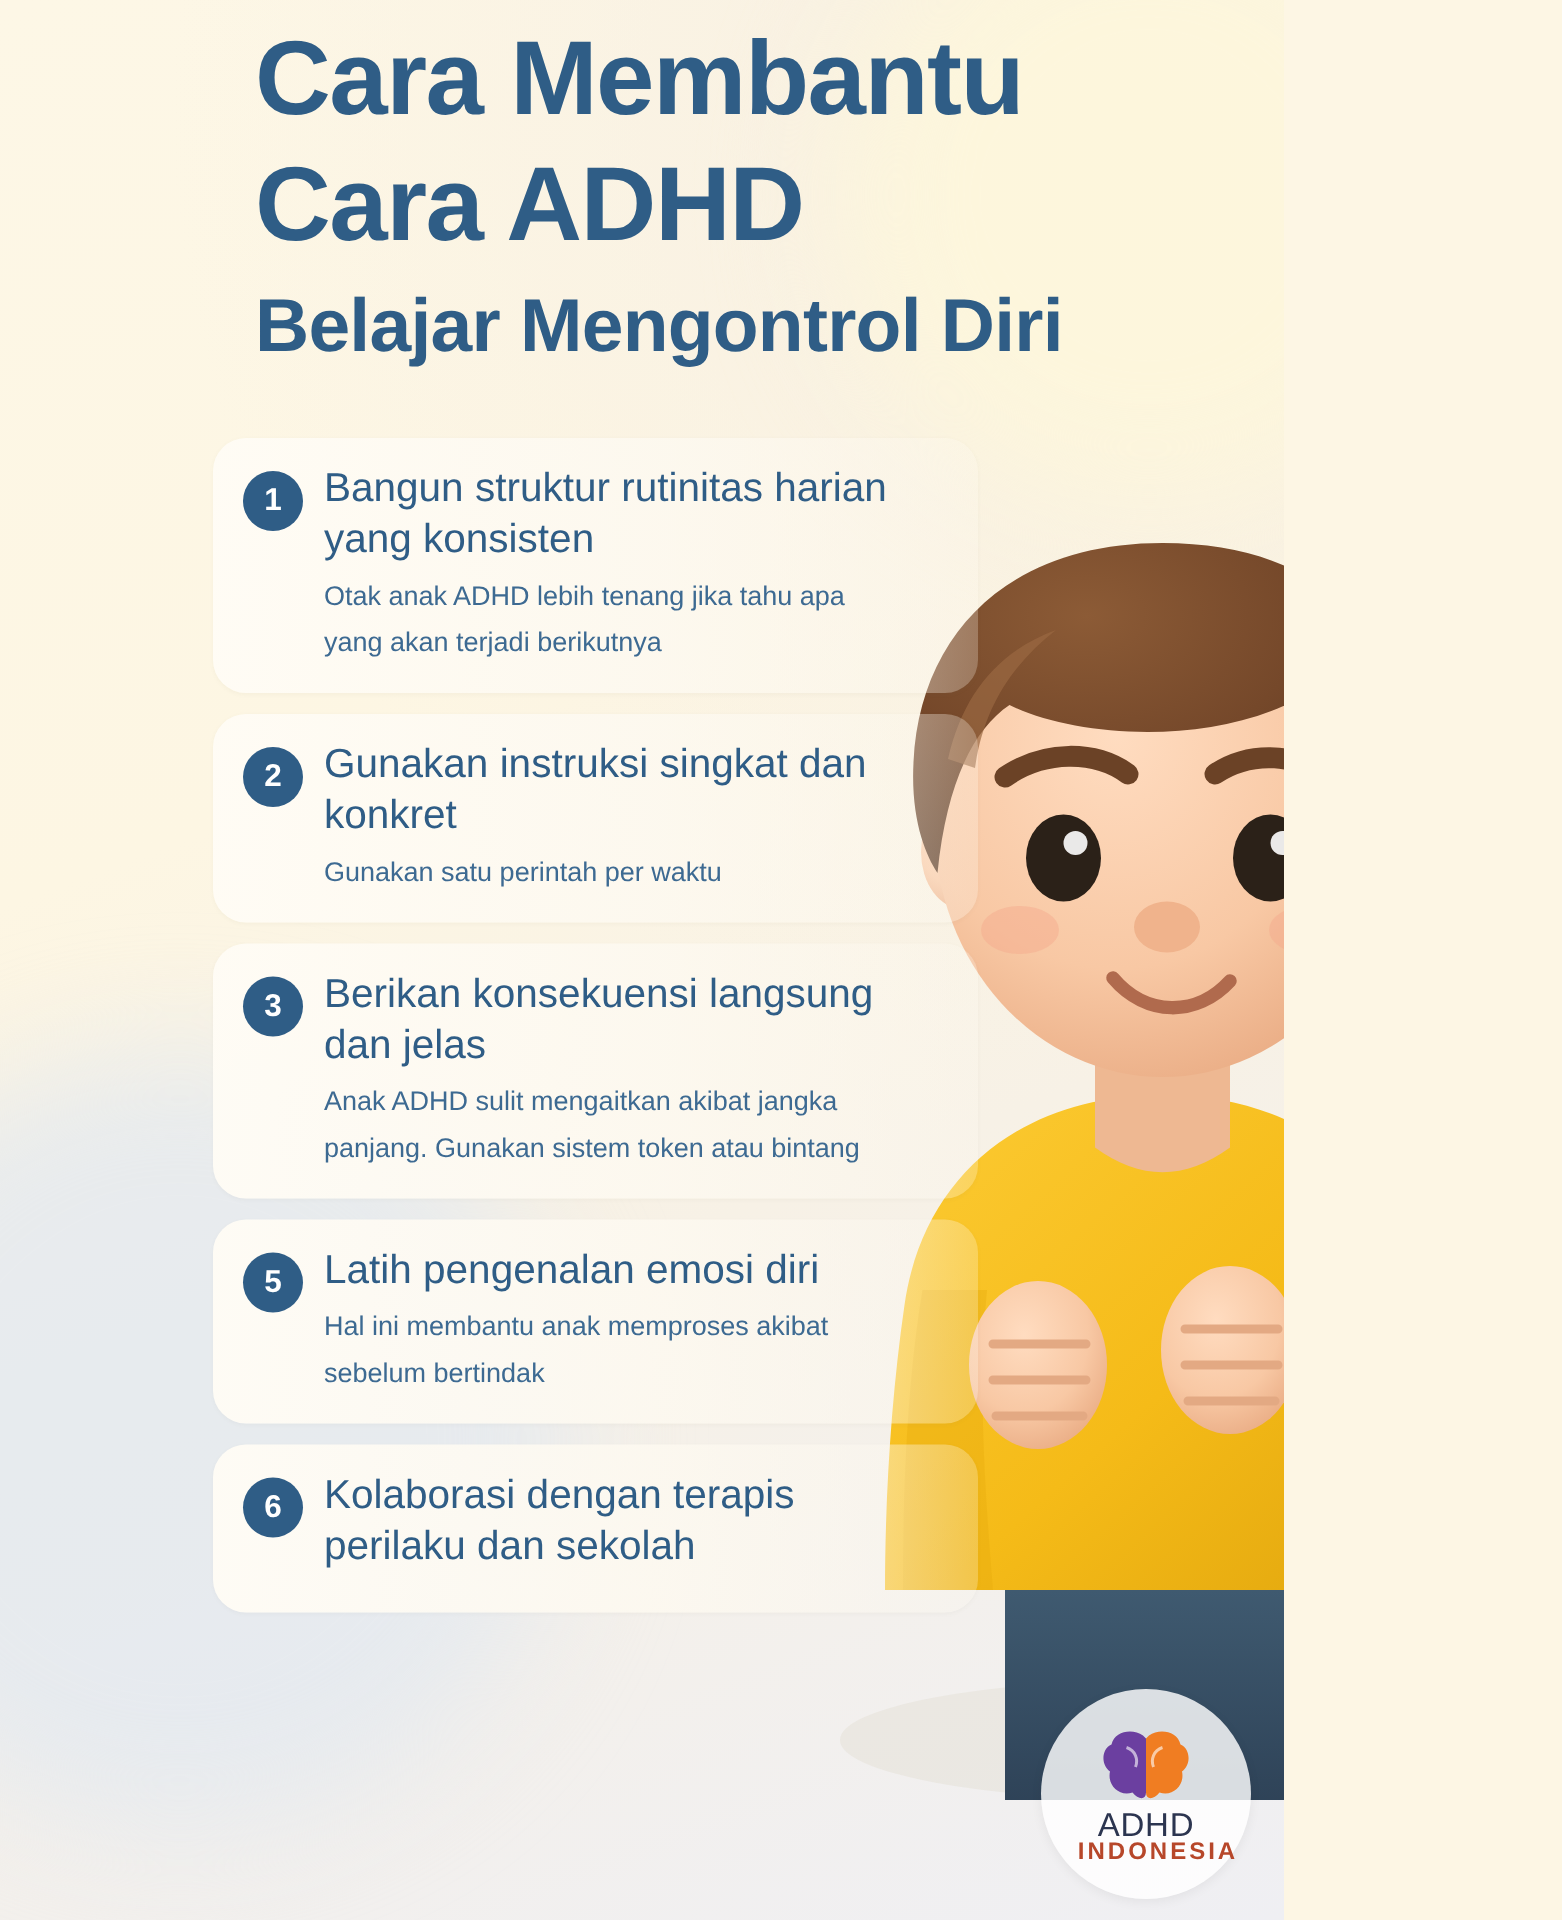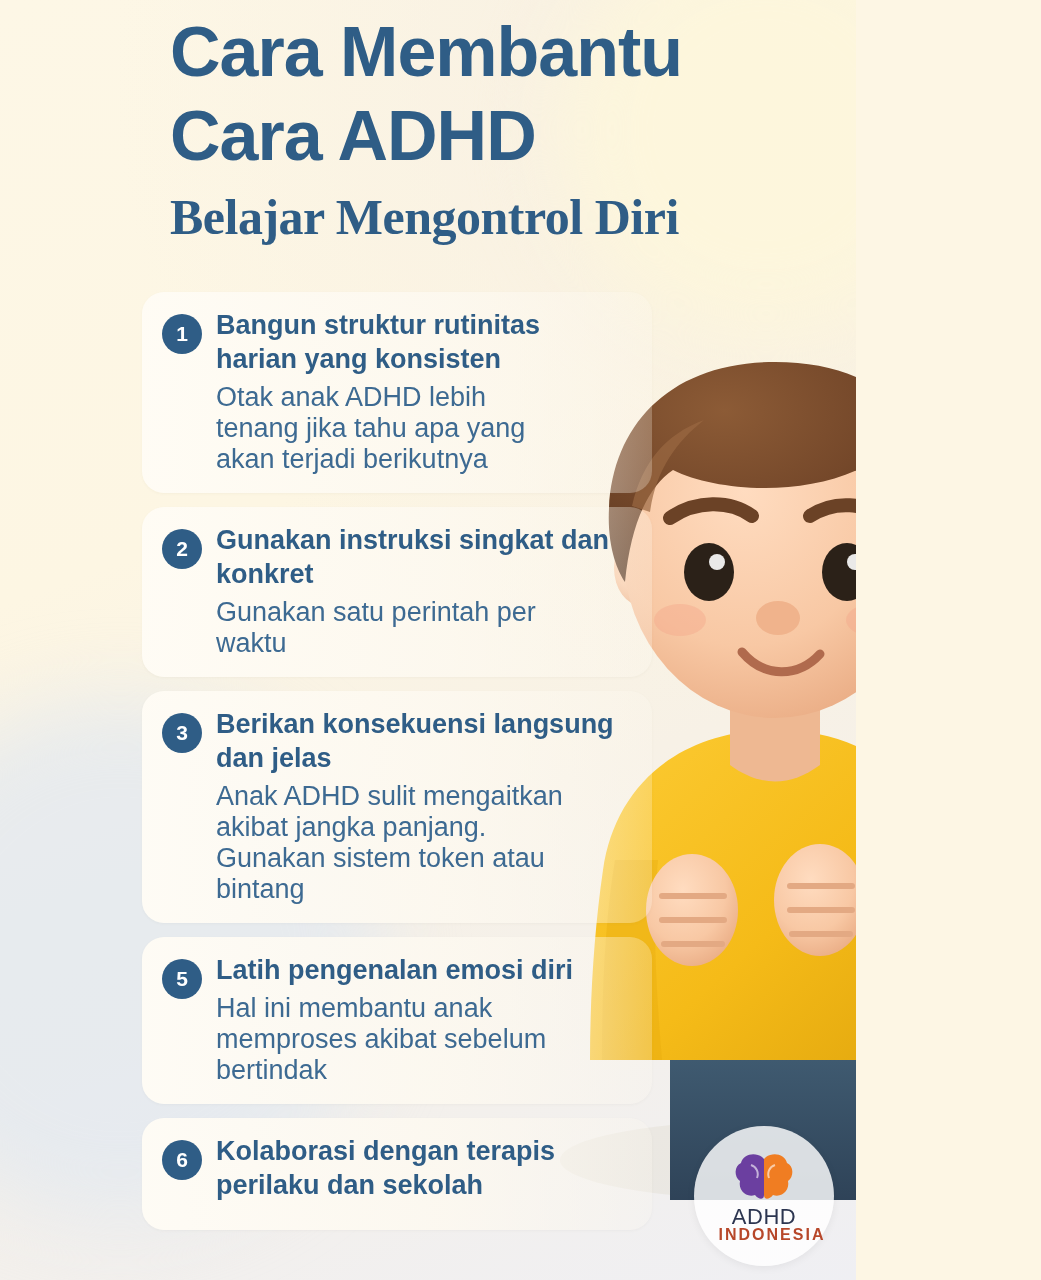--- a/index.html
+++ b/index.html
@@ -54,21 +54,20 @@
     color: #2f5d86;
     letter-spacing: -1px;
   }
   .title-line-3 {
     font-size: 50px;
     line-height: 66px;
     font-weight: bold;
     color: #2f5d86;
     letter-spacing: -0.5px;
     margin-top: 6px;
-    font-family: Liberation Serif, serif;
   }
 
   
   .tips {
     position: absolute;
     left: 142px;
     top: 292px;
     width: 510px;
   }
   .tip-card {
@@ -90,27 +89,27 @@
     color: #ffffff;
     font-size: 21px;
     font-weight: bold;
     display: flex;
     align-items: center;
     justify-content: center;
   }
   .tip-title {
     font-size: 27px;
     line-height: 34px;
-    font-weight: bold;
+    font-weight: normal;
     color: #2f5d86;
     margin: 0 0 6px 0;
     max-width: 400px;
   }
   .tip-desc {
-    font-size: 27px;
+    font-size: 18px;
     line-height: 31px;
     color: #3d6a92;
     max-width: 360px;
   }
   .tip-card.no-desc {
     padding-bottom: 22px;
   }
 
   
   .character {

